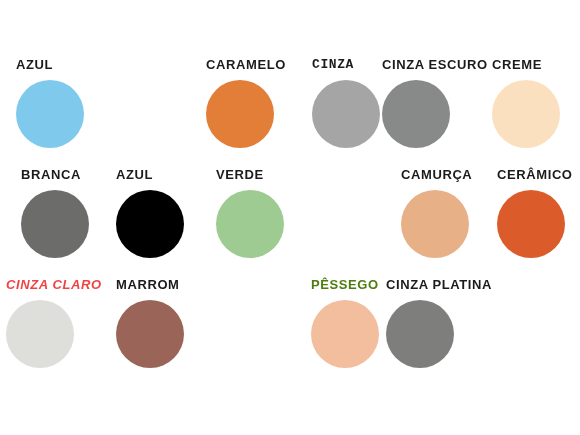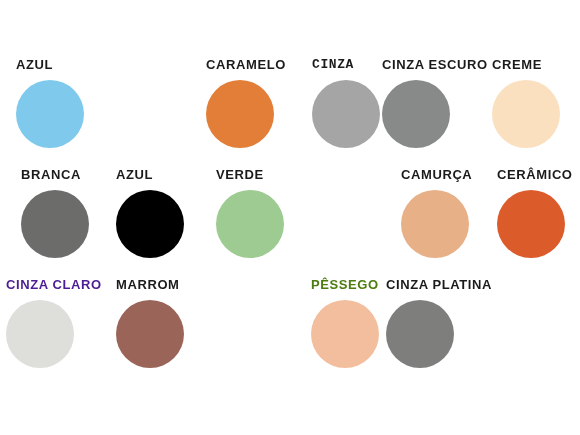--- a/index.html
+++ b/index.html
@@ -91,21 +91,21 @@
     </div>
     <div class="swatch-cell" style="left: 401px; top: 168px;">
       <div class="swatch-label" style="color: rgb(27, 27, 27);">CAMURÇA</div>
       <div class="swatch-circle" style="background: rgb(231, 176, 134);"></div>
     </div>
     <div class="swatch-cell" style="left: 497px; top: 168px;">
       <div class="swatch-label" style="color: rgb(27, 27, 27);">CERÂMICO</div>
       <div class="swatch-circle" style="background: rgb(220, 91, 43);"></div>
     </div>
     <div class="swatch-cell" style="left: 6px; top: 278px;">
-      <div class="swatch-label" style="color: #4c1d95;">CINZA CLARO</div>
+      <div class="swatch-label" style="color: #ef4444; font-style: italic;">CINZA CLARO</div>
       <div class="swatch-circle" style="background: rgb(222, 222, 219);"></div>
     </div>
     <div class="swatch-cell" style="left: 116px; top: 278px;">
       <div class="swatch-label" style="color: rgb(27, 27, 27);">MARROM</div>
       <div class="swatch-circle" style="background: rgb(154, 100, 88);"></div>
     </div>
     <div class="swatch-cell" style="left: 311px; top: 278px;">
       <div class="swatch-label" style="color: #4d7c0f;">PÊSSEGO</div>
       <div class="swatch-circle" style="background: rgb(243, 190, 158);"></div>
     </div>

